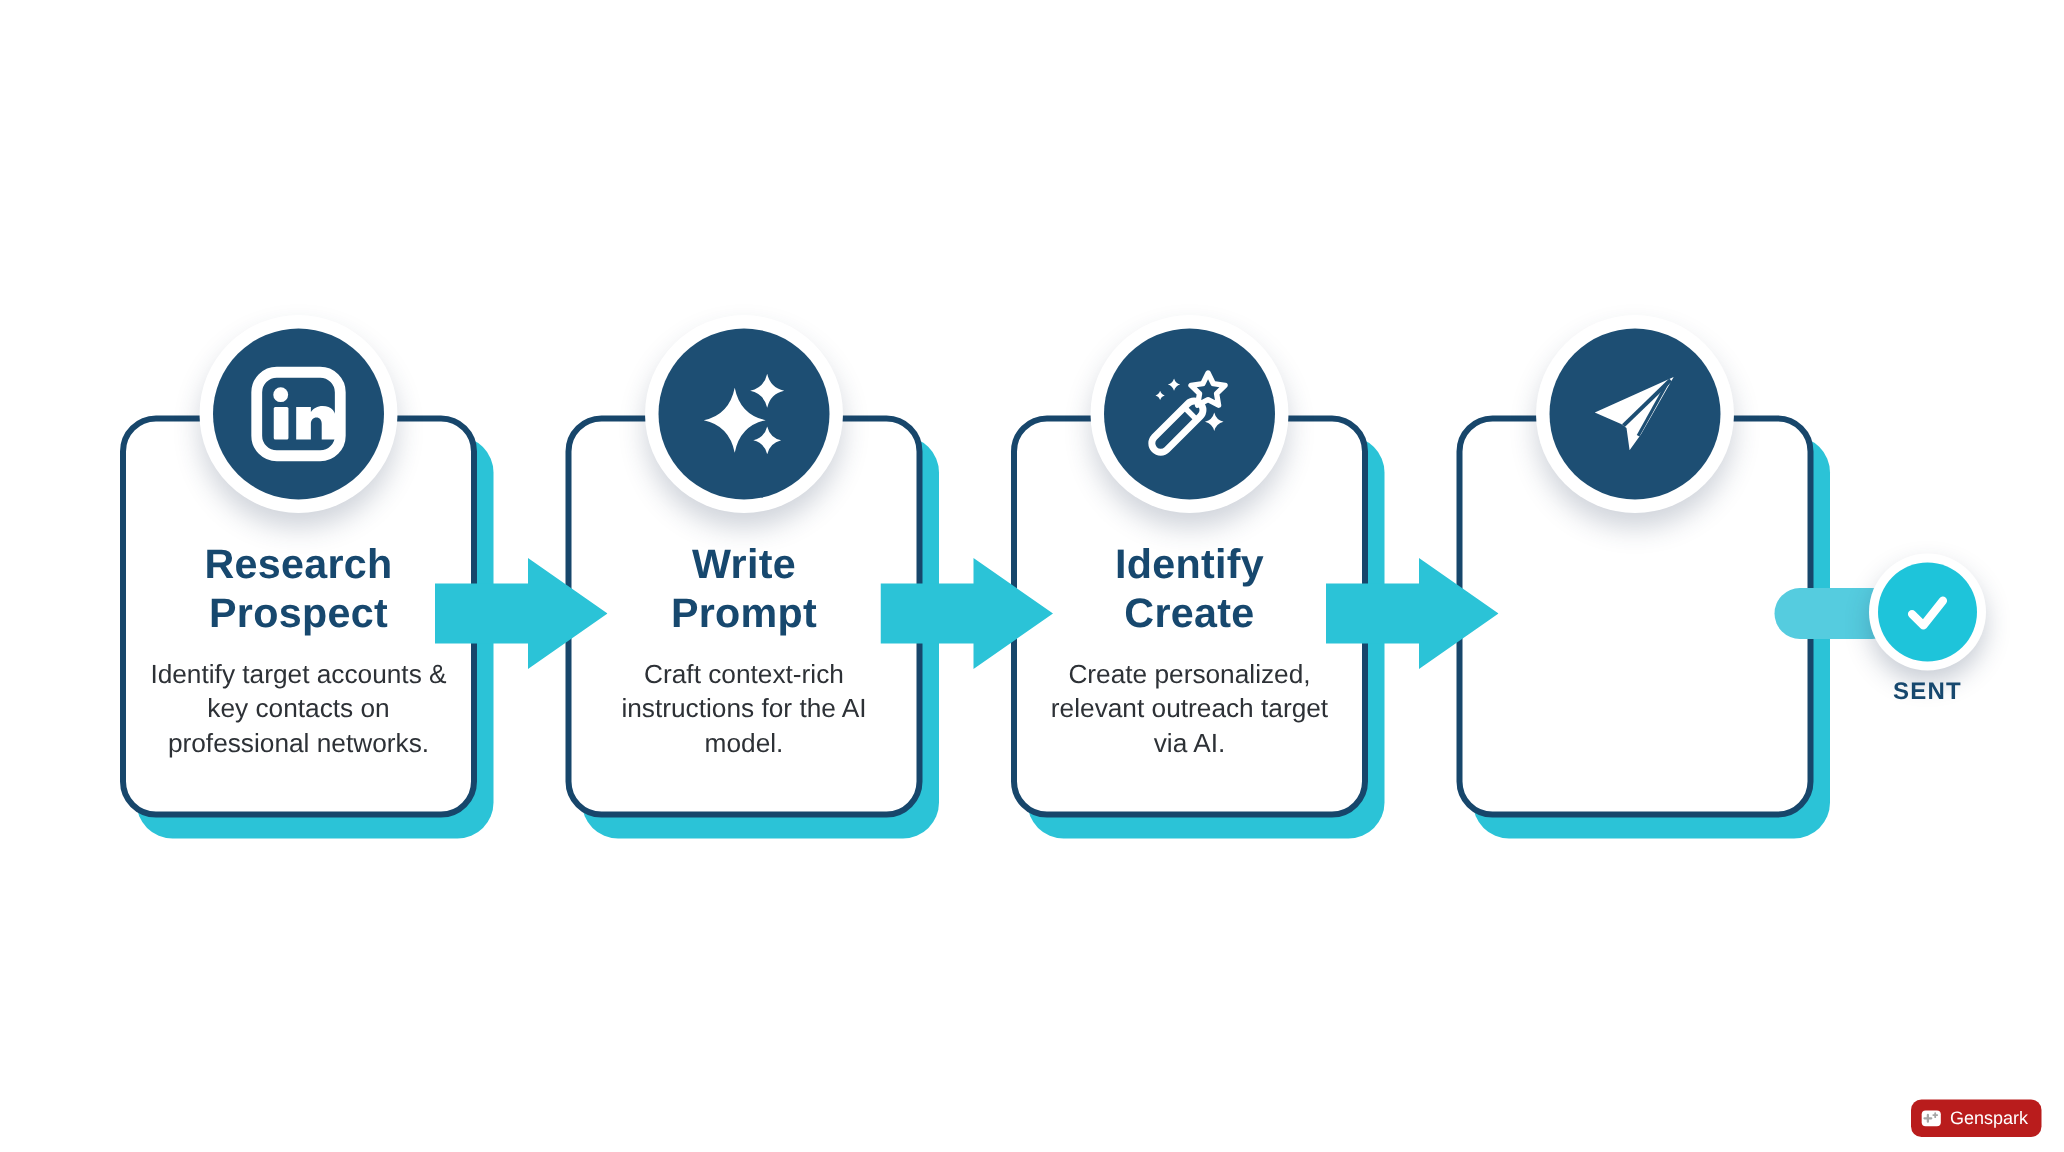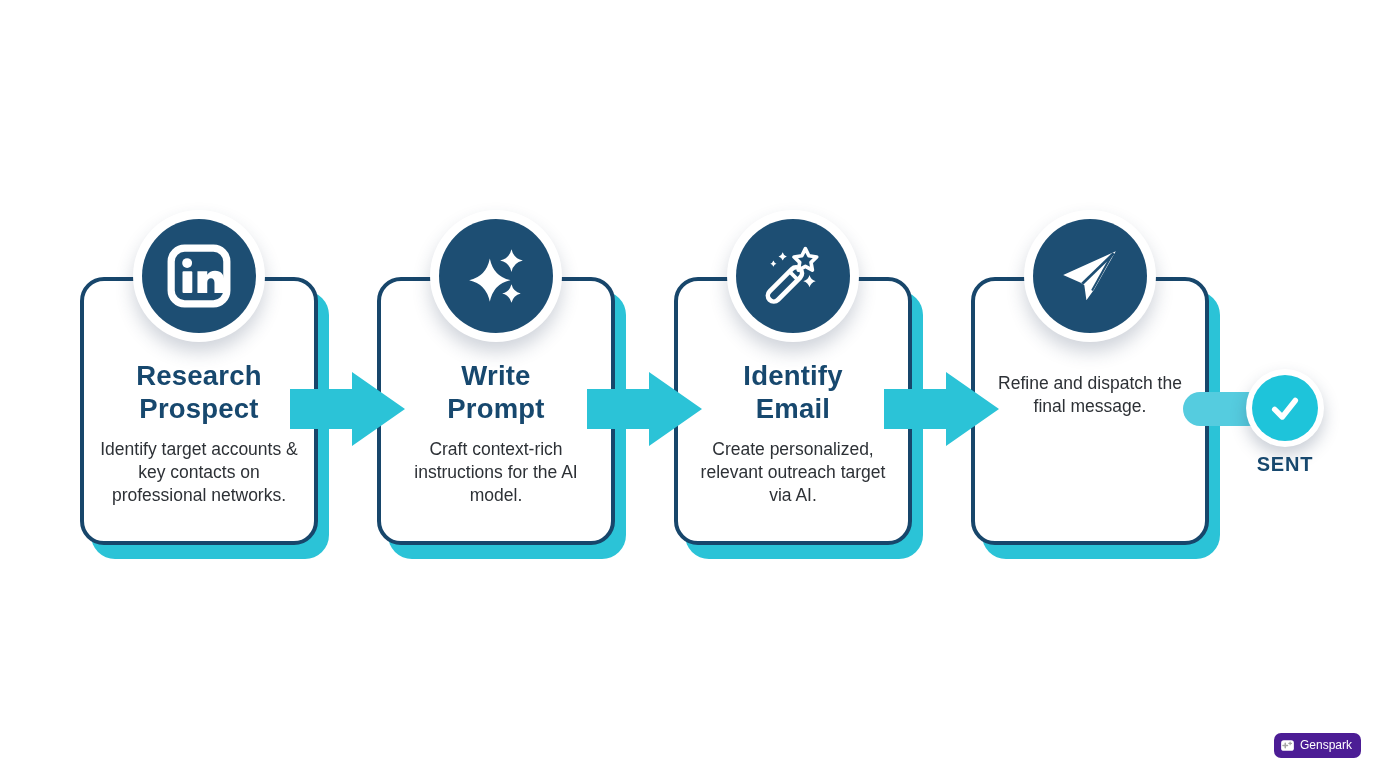--- a/index.html
+++ b/index.html
@@ -78,29 +78,29 @@
   }
   .sent-circle .inner {
     width: 66px; height: 66px; border-radius: 50%;
     background: #1ec4da;
     display: flex; align-items: center; justify-content: center;
   }
   .sent-circle svg { width: 44px; height: 44px; }
   .sent-label {
     position: absolute; left: 1234px; top: 453px; width: 102px;
     text-align: center; z-index: 6;
-    font-size: 20px; font-weight: 700; letter-spacing: 0.8px;
+    font-size: 16px; font-weight: 700; letter-spacing: 0.8px;
     color: #17486e;
   }
 
   
   .watermark {
     position: absolute; left: 1274px; top: 733px;
     height: 25px; padding: 0 9px 0 6px;
-    background: #4c1d95; border-radius: 7px;
+    background: #b91c1c; border-radius: 7px;
     display: flex; align-items: center; gap: 5px; z-index: 10;
   }
   .watermark svg { width: 15px; height: 15px; }
   .watermark span { color: #ffffff; font-size: 12px; line-height: 25px; }
 </style>
 </head>
 <body>
 
 <div id="canvas">
 
@@ -135,21 +135,21 @@
           <rect x="16" y="27.5" width="9.5" height="21" rx="1" fill="#fff"></rect>
           <path d="M30.5 27.5 h9.5 v3.2 c1.6 -2.2 4.2 -3.8 7.6 -3.8 c5.8 0 8.9 3.7 8.9 10 v11.6 h-9.5 v-10 c0 -2.6 -1.3 -4.2 -3.4 -4.2 c-2.1 0 -3.6 1.6 -3.6 4.2 v10 h-9.5 z" fill="#fff"></path>
         </svg>
       </div>
     </div>
   </div>
 
   <div class="step s3">
     <div class="card-shadow"></div>
     <div class="card">
-      <h2><span>Identify</span><br><span>Email</span></h2>
+      <h2><span>Identify</span><br><span>Create</span></h2>
       <p>Create personalized, relevant outreach target via AI.</p>
     </div>
     <div class="medallion">
       <div class="inner">
         <svg viewBox="0 0 64 64" aria-hidden="true">
           <g transform="rotate(-45 24 40)">
             <rect x="3" y="34.5" width="42" height="11.5" rx="5.75" fill="none" stroke="#fff" stroke-width="4.5"></rect>
             <line x1="36" y1="35" x2="36" y2="46" stroke="#fff" stroke-width="3.5"></line>
           </g>
           <path d="M44 5.5 L47.4 12.4 L55 13.5 L49.5 18.8 L50.8 26.3 L44 22.7 L37.2 26.3 L38.5 18.8 L33 13.5 L40.6 12.4 Z" fill="none" stroke="#fff" stroke-width="3.5" stroke-linejoin="round"></path>
@@ -157,21 +157,20 @@
           <path d="M22 9 Q23 12.2 26 13 Q23 13.8 22 17 Q21 13.8 18 13 Q21 12.2 22 9 Z" fill="#fff"></path>
           <path d="M13 17 Q13.8 19.4 16 20 Q13.8 20.6 13 23 Q12.2 20.6 10 20 Q12.2 19.4 13 17 Z" fill="#fff"></path>
         </svg>
       </div>
     </div>
   </div>
 
   <div class="step s4">
     <div class="card-shadow"></div>
     <div class="card">
-      <p>Refine and dispatch the final message.</p>
     </div>
     <div class="medallion">
       <div class="inner">
         <svg viewBox="0 0 64 64" aria-hidden="true">
           <path d="M57 8 L6 31 L23 38.5 L26.5 41 L28.5 55.5 L36 45 Z" fill="#fff"></path>
           <line x1="55" y1="10" x2="24.5" y2="39.5" stroke="#1d4e73" stroke-width="2.6"></line>
           <line x1="53" y1="12" x2="34" y2="46" stroke="#1d4e73" stroke-width="2"></line>
         </svg>
       </div>
     </div>

